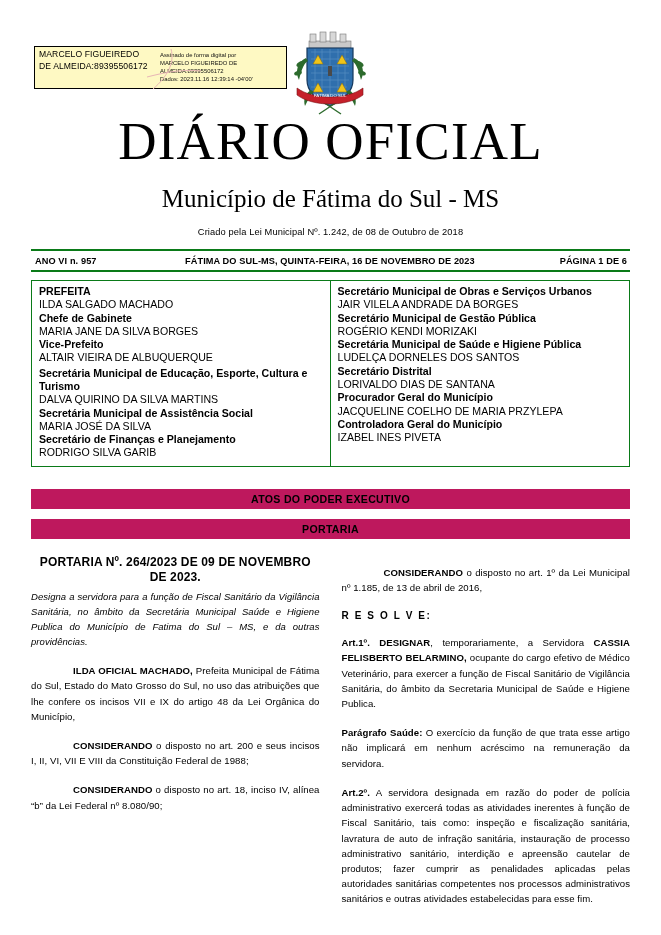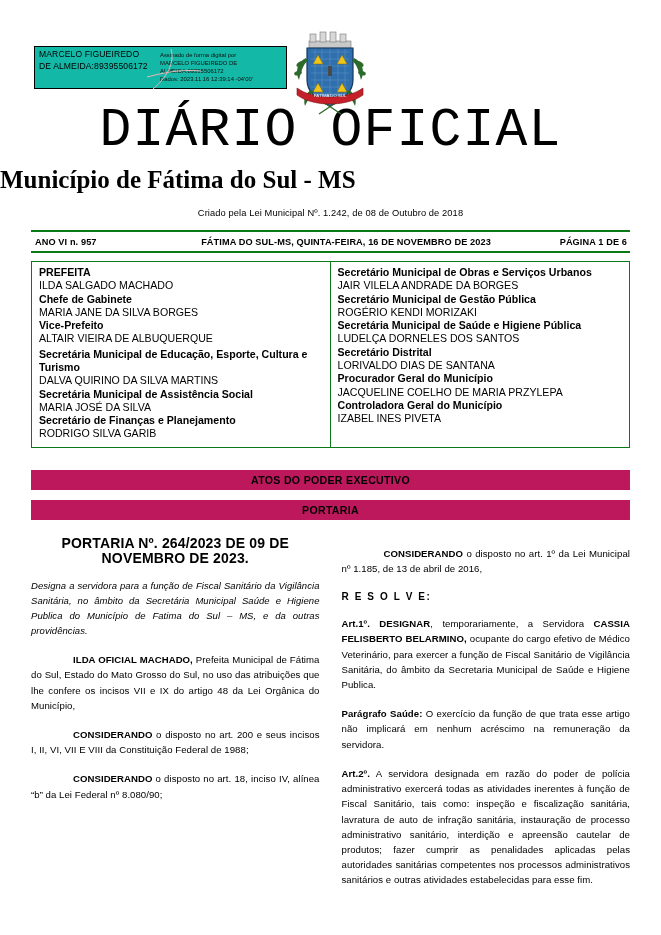--- a/index.html
+++ b/index.html
@@ -12,63 +12,64 @@
   }
   .page{ position:relative; width:661px; height:935px; padding:0; box-sizing:border-box; }
 
   
   .topband{ position:relative; height:100px; }
   .sigbox{
     position:absolute; left:34px; top:46px;
     width:253px; height:43px;
     border:1px solid #000;
     display:flex; box-sizing:border-box;
-    background:#14b8a6;
+    background:#fef9c3;
   }
   .sig-left{
     width:118px; padding:2px 3px 0 4px; box-sizing:border-box;
     font-size:8.6px; line-height:11.5px; letter-spacing:.1px;
   }
   .sig-right{
     flex:1; padding:4px 2px 0 7px; box-sizing:border-box;
     font-size:5.9px; line-height:8.1px; color:#111;
   }
   .sig-swoosh{
     position:absolute; left:110px; top:0; width:60px; height:43px;
     pointer-events:none;
   }
   .crest{ position:absolute; left:287px; top:28px; width:86px; height:92px; }
 
   
   .title{
     text-align:center;
-    font-family:Liberation Mono, monospace;
+    font-family:Liberation Serif, serif;
     font-size:53px; line-height:58px; font-weight:400;
-    letter-spacing:1.2px; margin-top:2px;
+    letter-spacing:1.2px; margin-top:12px;
   }
   .subtitle{
+    text-align:center;
     font-family:"Liberation Serif", serif;
-    font-size:25px; line-height:31px; font-weight:700;
-    margin-top:4px;
+    font-size:25px; line-height:31px; font-weight:400;
+    margin-top:13px;
   }
   .lawline{
     text-align:center; font-size:9.3px; margin-top:13px; letter-spacing:.1px;
   }
 
   
   .infobar{
     margin:12px 31px 0 31px;
     border-top:2.2px solid #0a7a18;
     border-bottom:2.2px solid #0a7a18;
     height:19px;
     display:flex; align-items:center;
     font-size:9.2px; font-weight:bold; letter-spacing:.1px;
   }
   .infobar .l{ width:150px; padding-left:4px; }
-  .infobar .c{ flex:1; text-align:center; }
+  .infobar .c{ flex:1; }
   .infobar .r{ width:120px; text-align:right; padding-right:3px; }
 
   
   .officials{
     margin:8px 31px 0 31px;
     border:1.6px solid #0a7a18;
     display:flex;
     box-sizing:border-box;
   }
   .col{ width:50%; box-sizing:border-box; padding:4px 6px 6px 7px; }
@@ -90,22 +91,22 @@
   
   .body2{
     margin:16px 31px 0 31px;
     display:flex; gap:22px;
   }
   .bcol{ width:289px; }
   .bcol.r{ margin-top:-4px; }
 
   .heading{
     text-align:center; font-weight:bold;
-    font-size:14px; line-height:15px; letter-spacing:.15px;
-    margin-bottom:12px;
+    font-size:12px; line-height:15px; letter-spacing:.15px;
+    margin-bottom:4px;
   }
   .ital{
     font-style:italic; font-size:9.5px; line-height:15.1px;
     text-align:justify; letter-spacing:.05px;
   }
   .para{
     font-size:9.6px; line-height:15.2px;
     text-align:justify; margin-top:14px; letter-spacing:.05px;
   }
   .ind{ display:inline-block; width:42px; }

